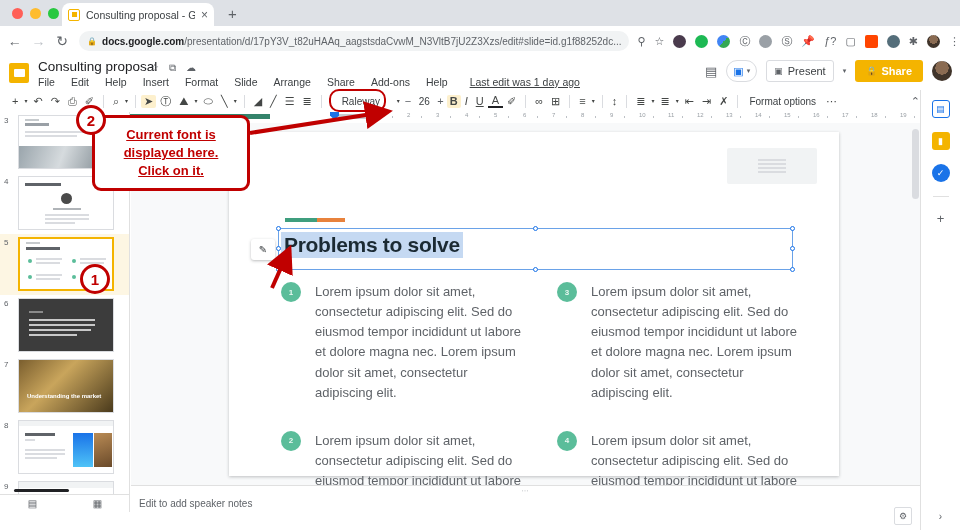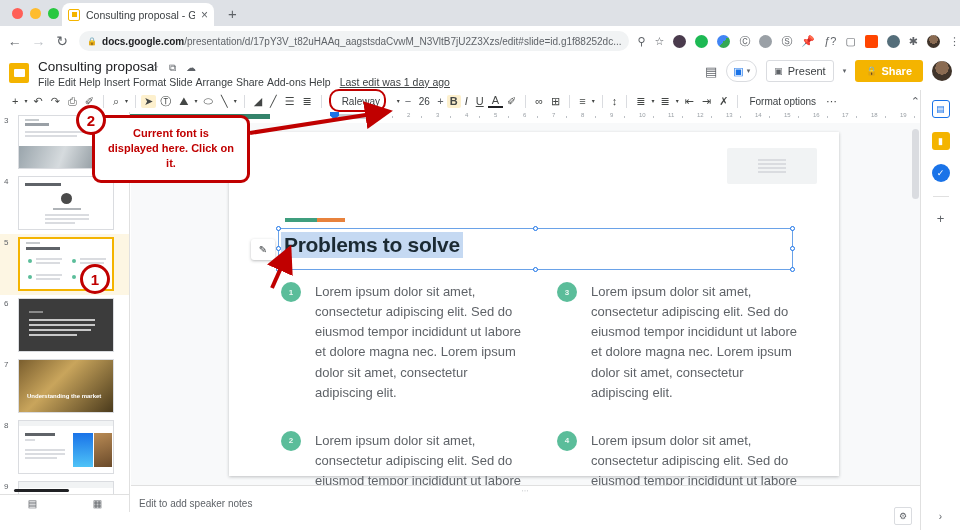--- a/index.html
+++ b/index.html
@@ -73,21 +73,21 @@
     background: #f4b400; border-radius: 2px;
     display: flex; align-items: center; justify-content: center;
   }
   .gs-logo i { display: block; width: 11px; height: 8px; background: #fff; border-radius: 1px; }
   .doc-title {
     position: absolute; top: 3px; left: 38px;
     font-size: 13.5px; color: #202124;
   }
   .title-icons { position: absolute; top: 6px; left: 150px; display: flex; gap: 10px; }
   .title-icons span { font-size: 10px; color: #5f6368; cursor: pointer; }
-  .menubar { position: absolute; top: 20px; left: 38px; display: flex; gap: 3px; align-items: center; }
+  .menubar { position: absolute; top: 20px; left: 38px; display: flex; gap: 16px; align-items: center; }
   .menubar span { font-size: 10.5px; color: #3c4043; cursor: pointer; }
   .lastedit {
     font-size: 10.5px; color: #5f6368; text-decoration: underline; margin-left: 6px; cursor: pointer;
   }
   .hdr-right { position: absolute; top: 4px; right: 8px; display: flex; align-items: center; gap: 9px; }
   .ic-btn { font-size: 13px; color: #5f6368; cursor: pointer; line-height: 1; }
   .meetbtn {
     border: 1px solid #dadce0; border-radius: 12px; height: 22px;
     display: flex; align-items: center; gap: 3px; padding: 0 6px; cursor: pointer;
   }
@@ -274,21 +274,21 @@
   .sp-tasks { background: #1a73e8; color: #fff; border-radius: 50%; }
   .sp-div { width: 16px; height: 1px; background: #e0e0e0; }
   .sp-plus { font-size: 13px; color: #5f6368; cursor: pointer; }
   .sp-arrow { position: absolute; bottom: 8px; font-size: 10px; color: #5f6368; cursor: pointer; }
 
   
   .anno { position: absolute; }
   .callout {
     background: #fff; border: 3px solid #c00000; border-radius: 9px;
     padding: 8px 12px; text-align: center;
-    font-size: 11px; font-weight: 700; color: #c00000; line-height: 1.38;
+    font-size: 13px; font-weight: 700; color: #c00000; line-height: 1.38; text-decoration: underline;
   }
   .badge {
     position: absolute; width: 30px; height: 30px; border-radius: 50%;
     background: #fff; border: 3px solid #c00000; color: #c00000;
     font-size: 15px; font-weight: 700;
     display: flex; align-items: center; justify-content: center; z-index: 6;
   }
   .hl-rect {
     position: absolute; border: 2.5px solid #c00000; border-radius: 10px;
   }

